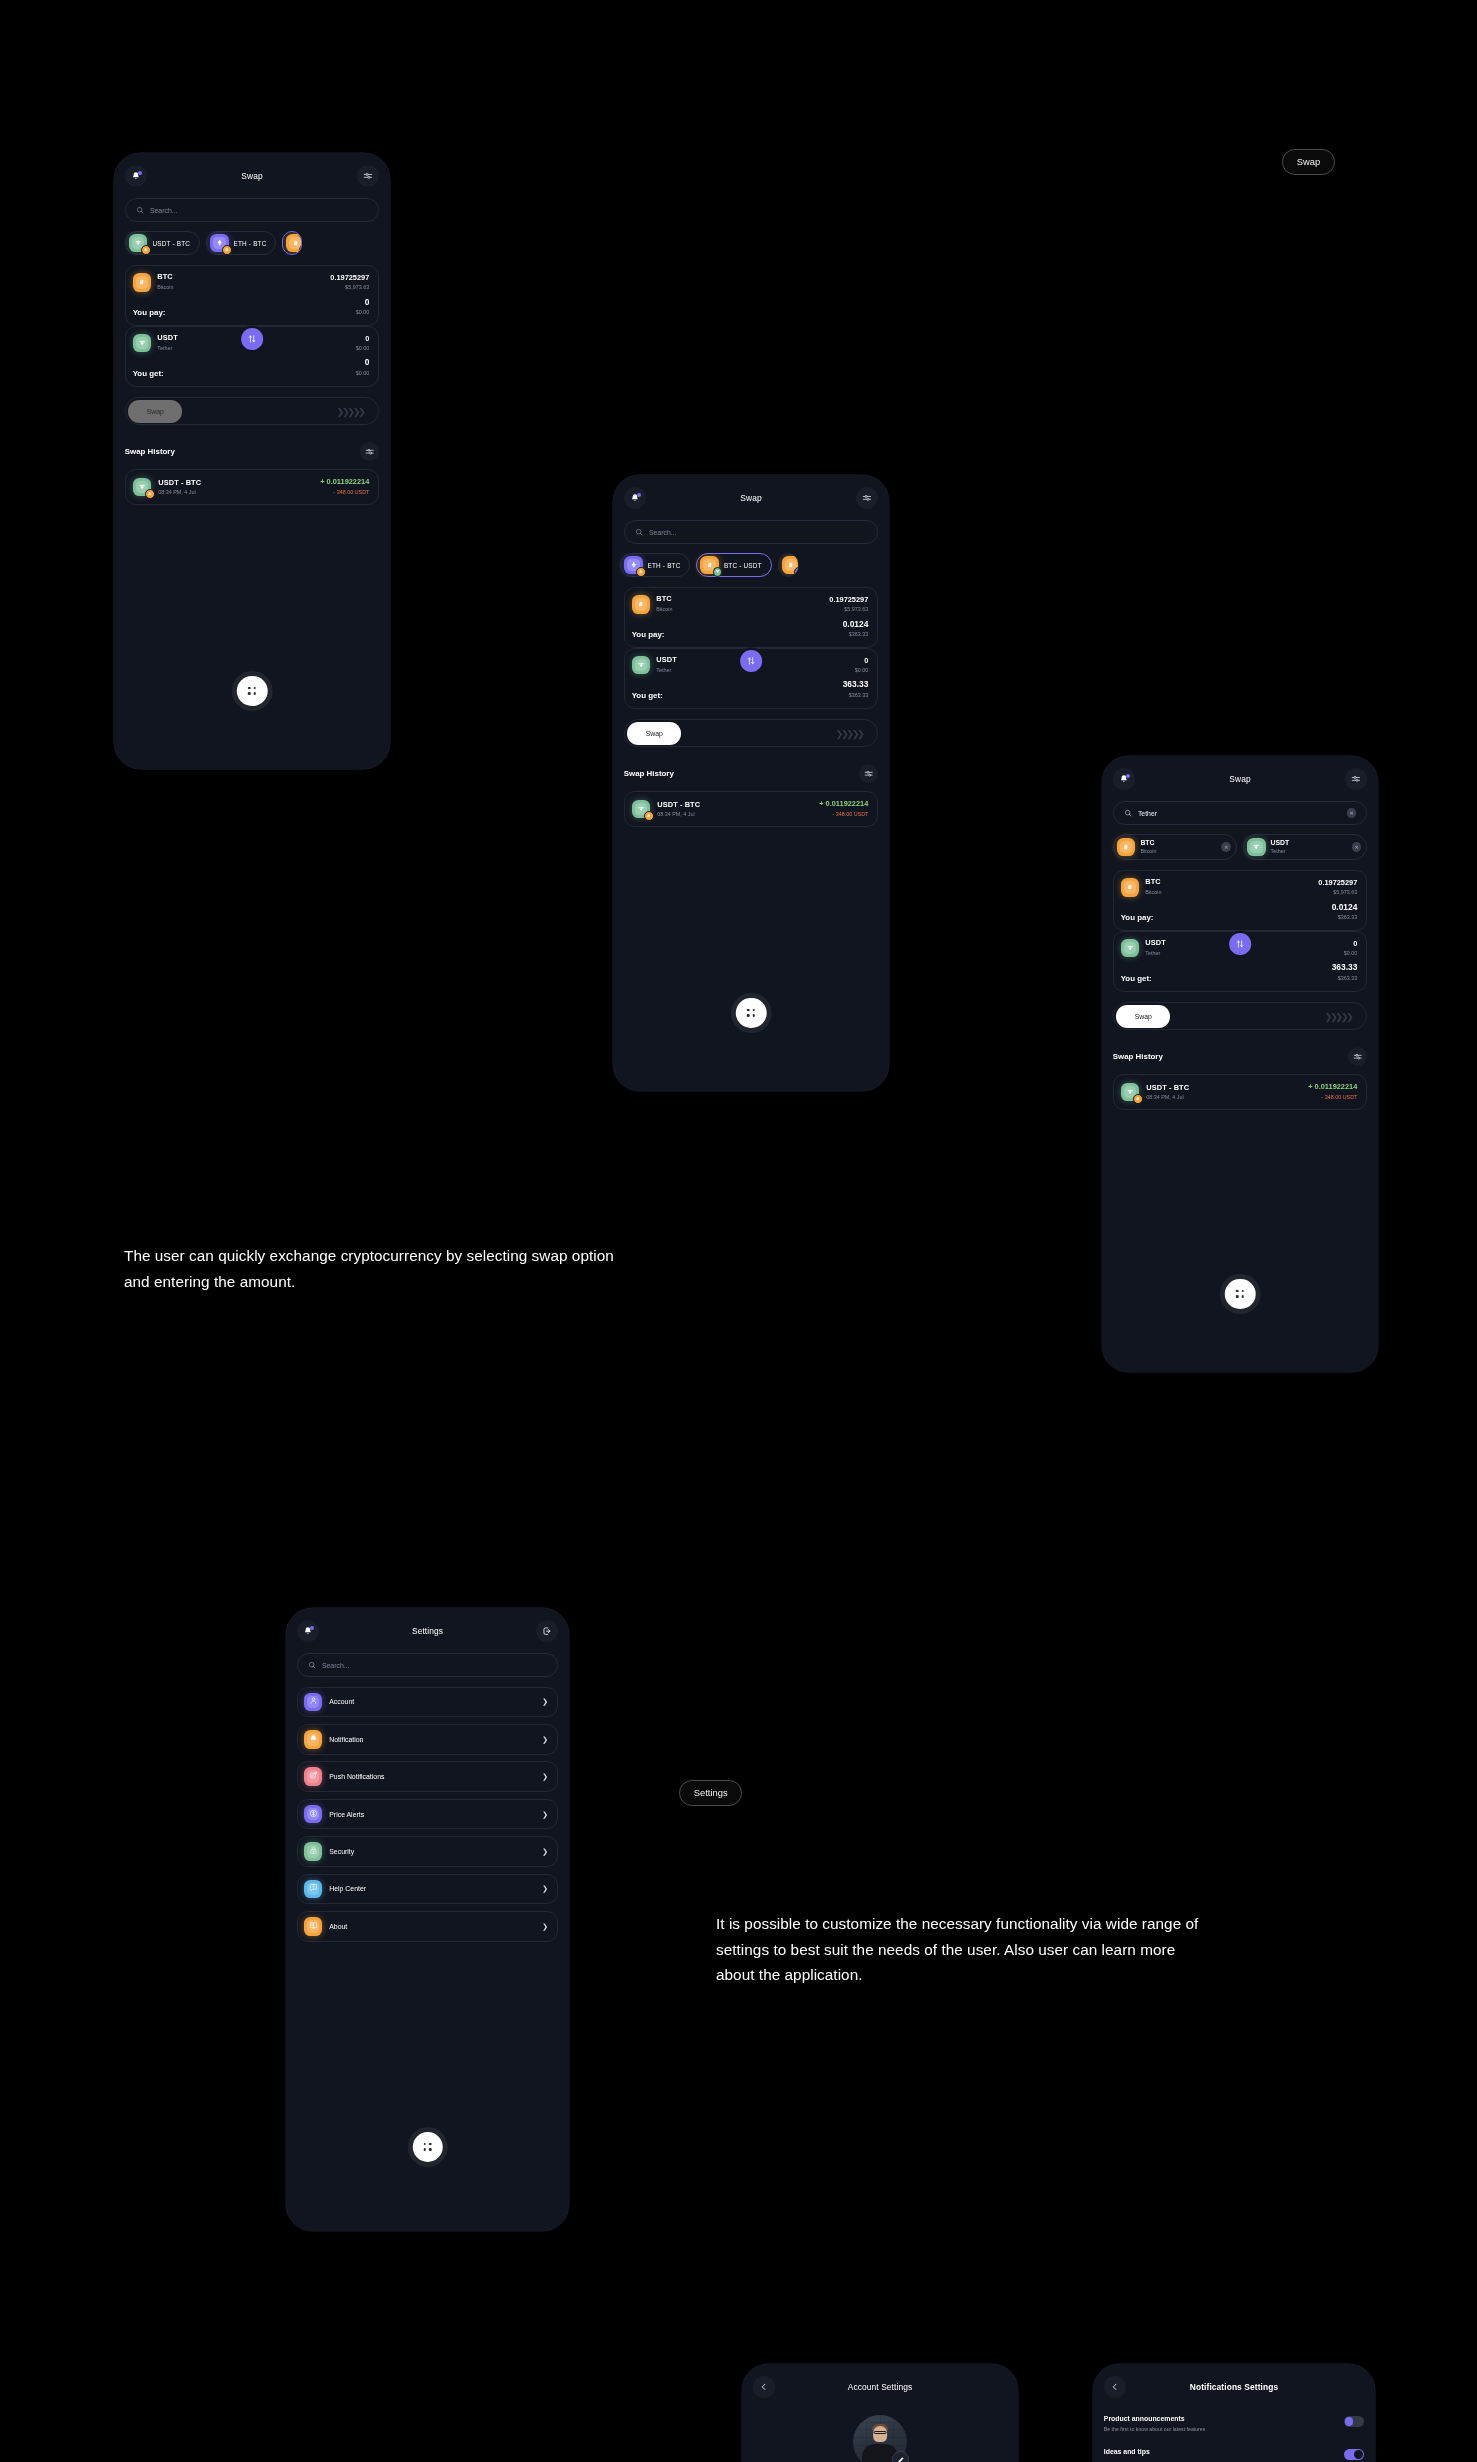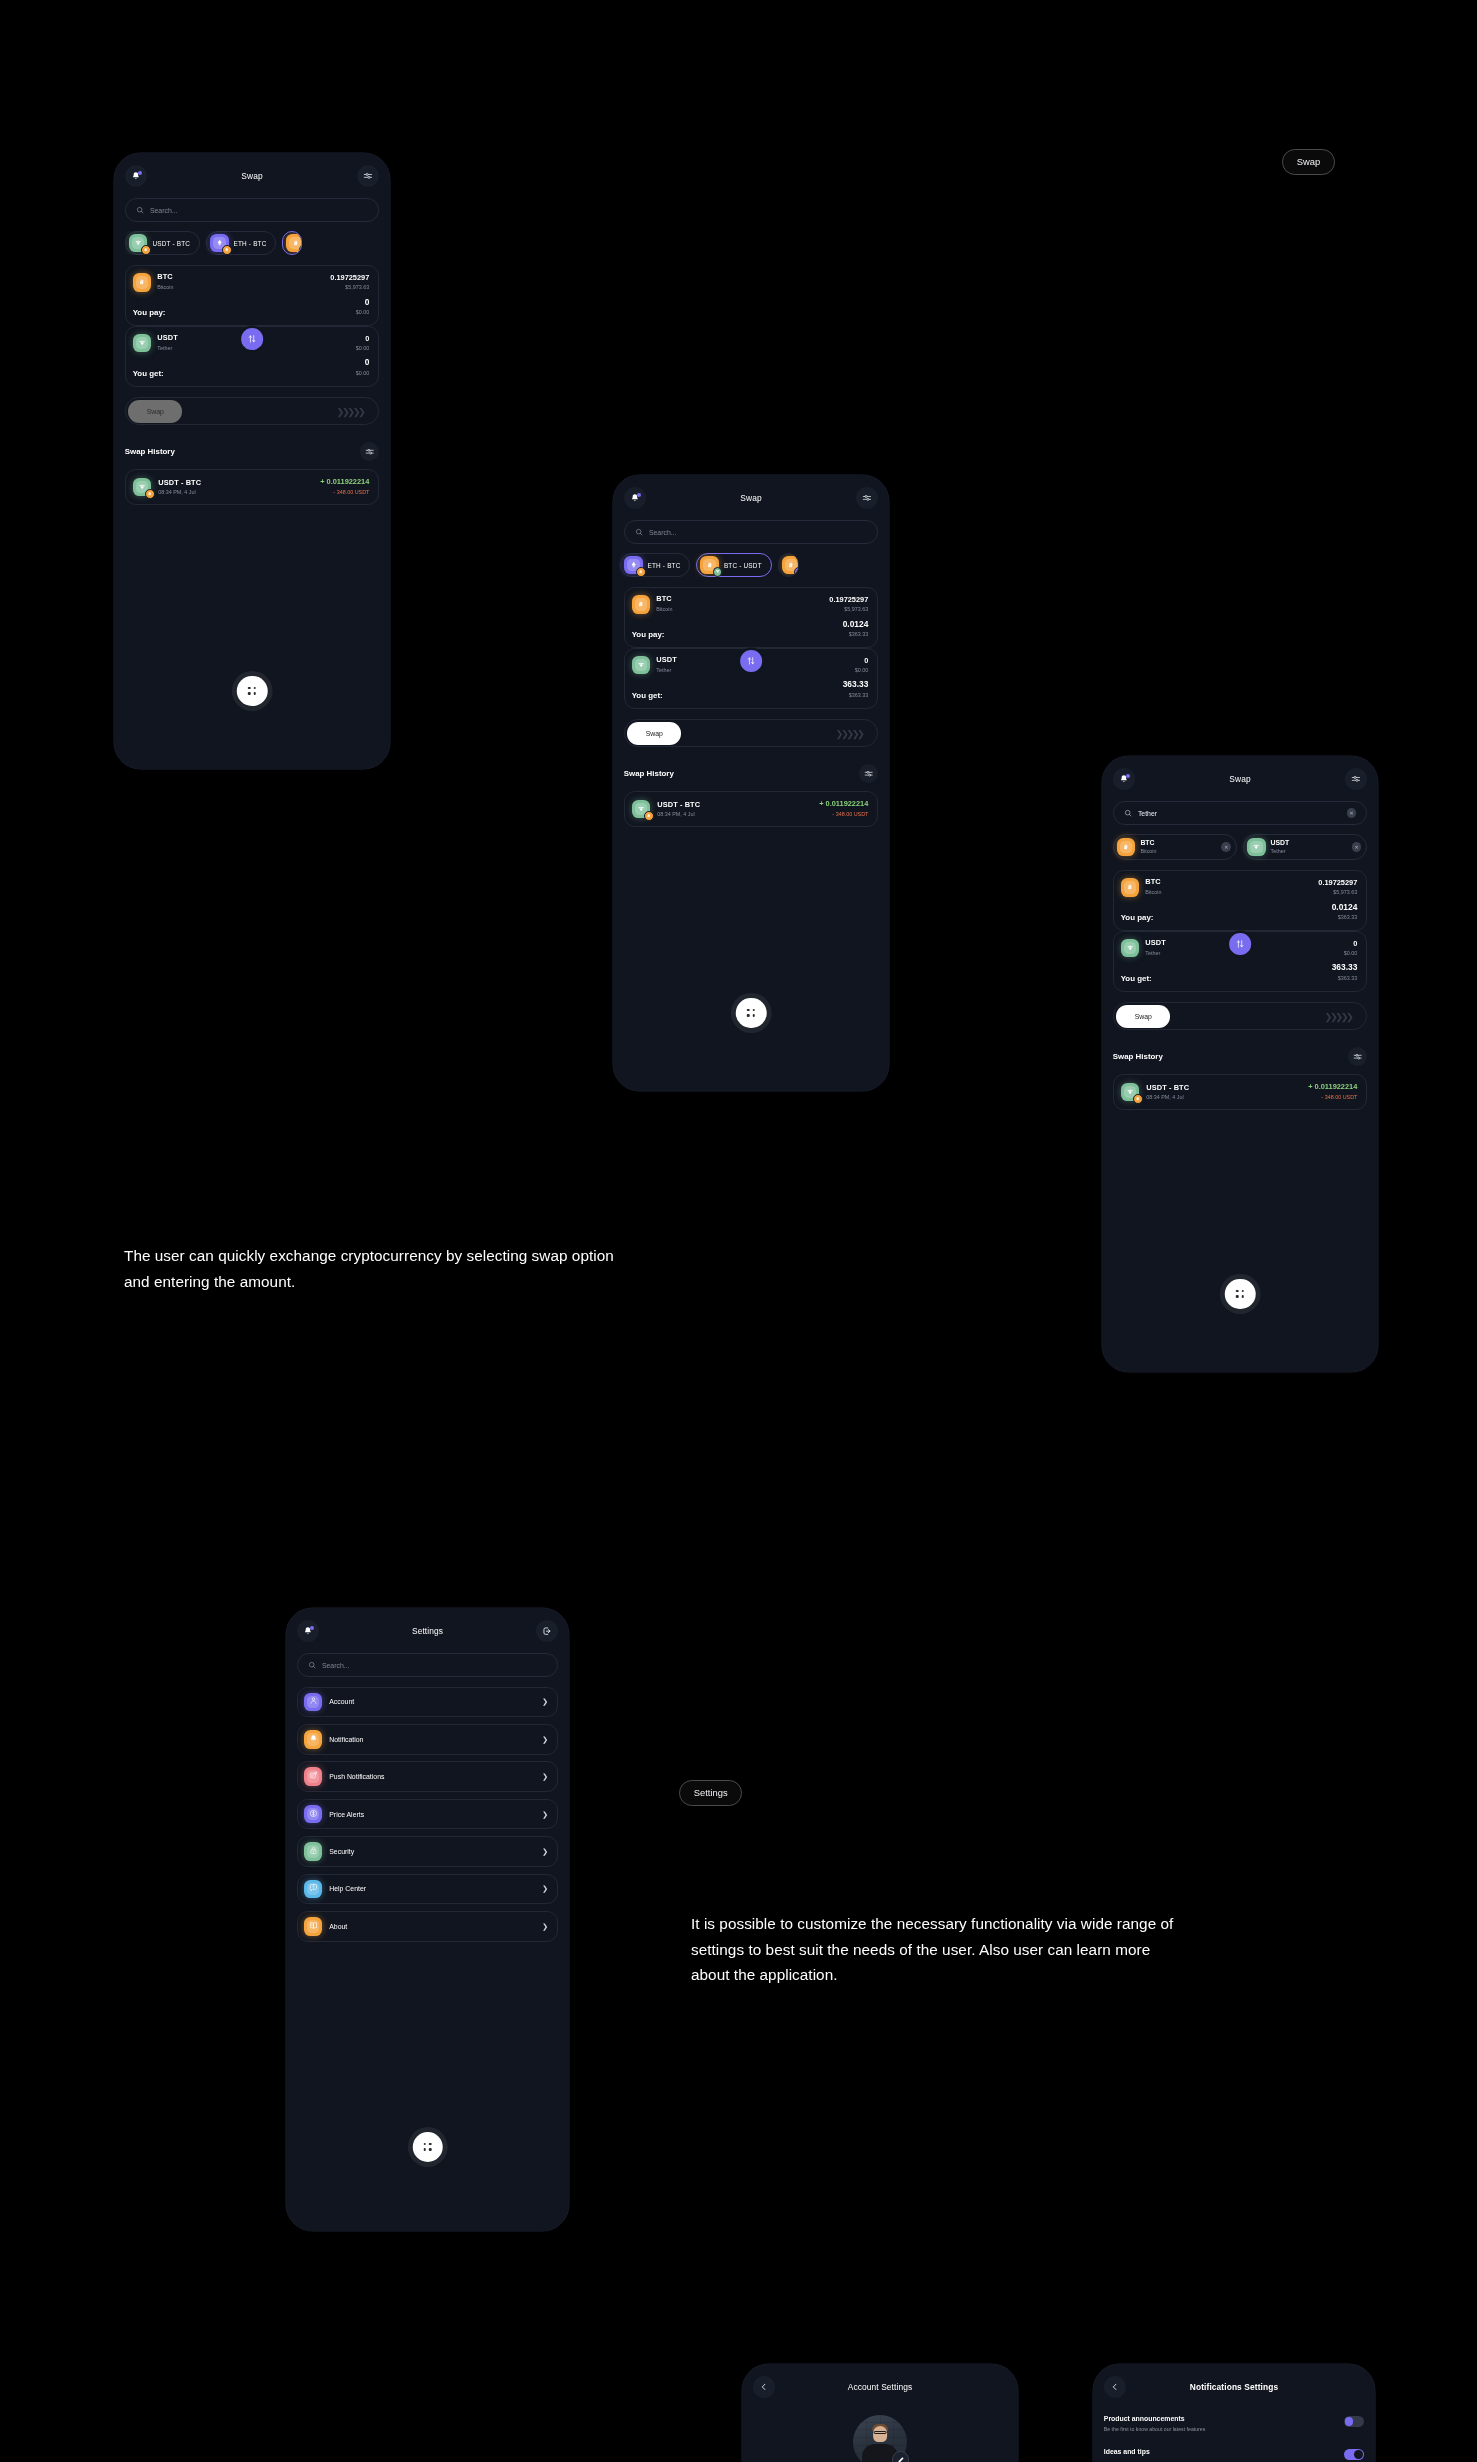--- a/index.html
+++ b/index.html
@@ -1017,14 +1017,14 @@
   </div>
 
 </div>
 
 <div class="pill outline" style="left:1282px; top:149px;">Swap</div>
 
 <div class="para" style="left:109px; top:1243px; width:497px;margin-left:15px;">The user can quickly exchange cryptocurrency by selecting swap option and entering the amount.</div>
 
 <div class="pill outline" style="left:679px; top:1780px;">Settings</div>
 
-<div class="para" style="left:691px; top:1911px; width:492px;">It is possible to customize the necessary functionality via wide range of settings to best suit the needs of the user. Also user can learn more about the application.</div>
+<div class="para" style="left:716px; top:1911px; width:492px;">It is possible to customize the necessary functionality via wide range of settings to best suit the needs of the user. Also user can learn more about the application.</div>
 
 
 </body></html>

